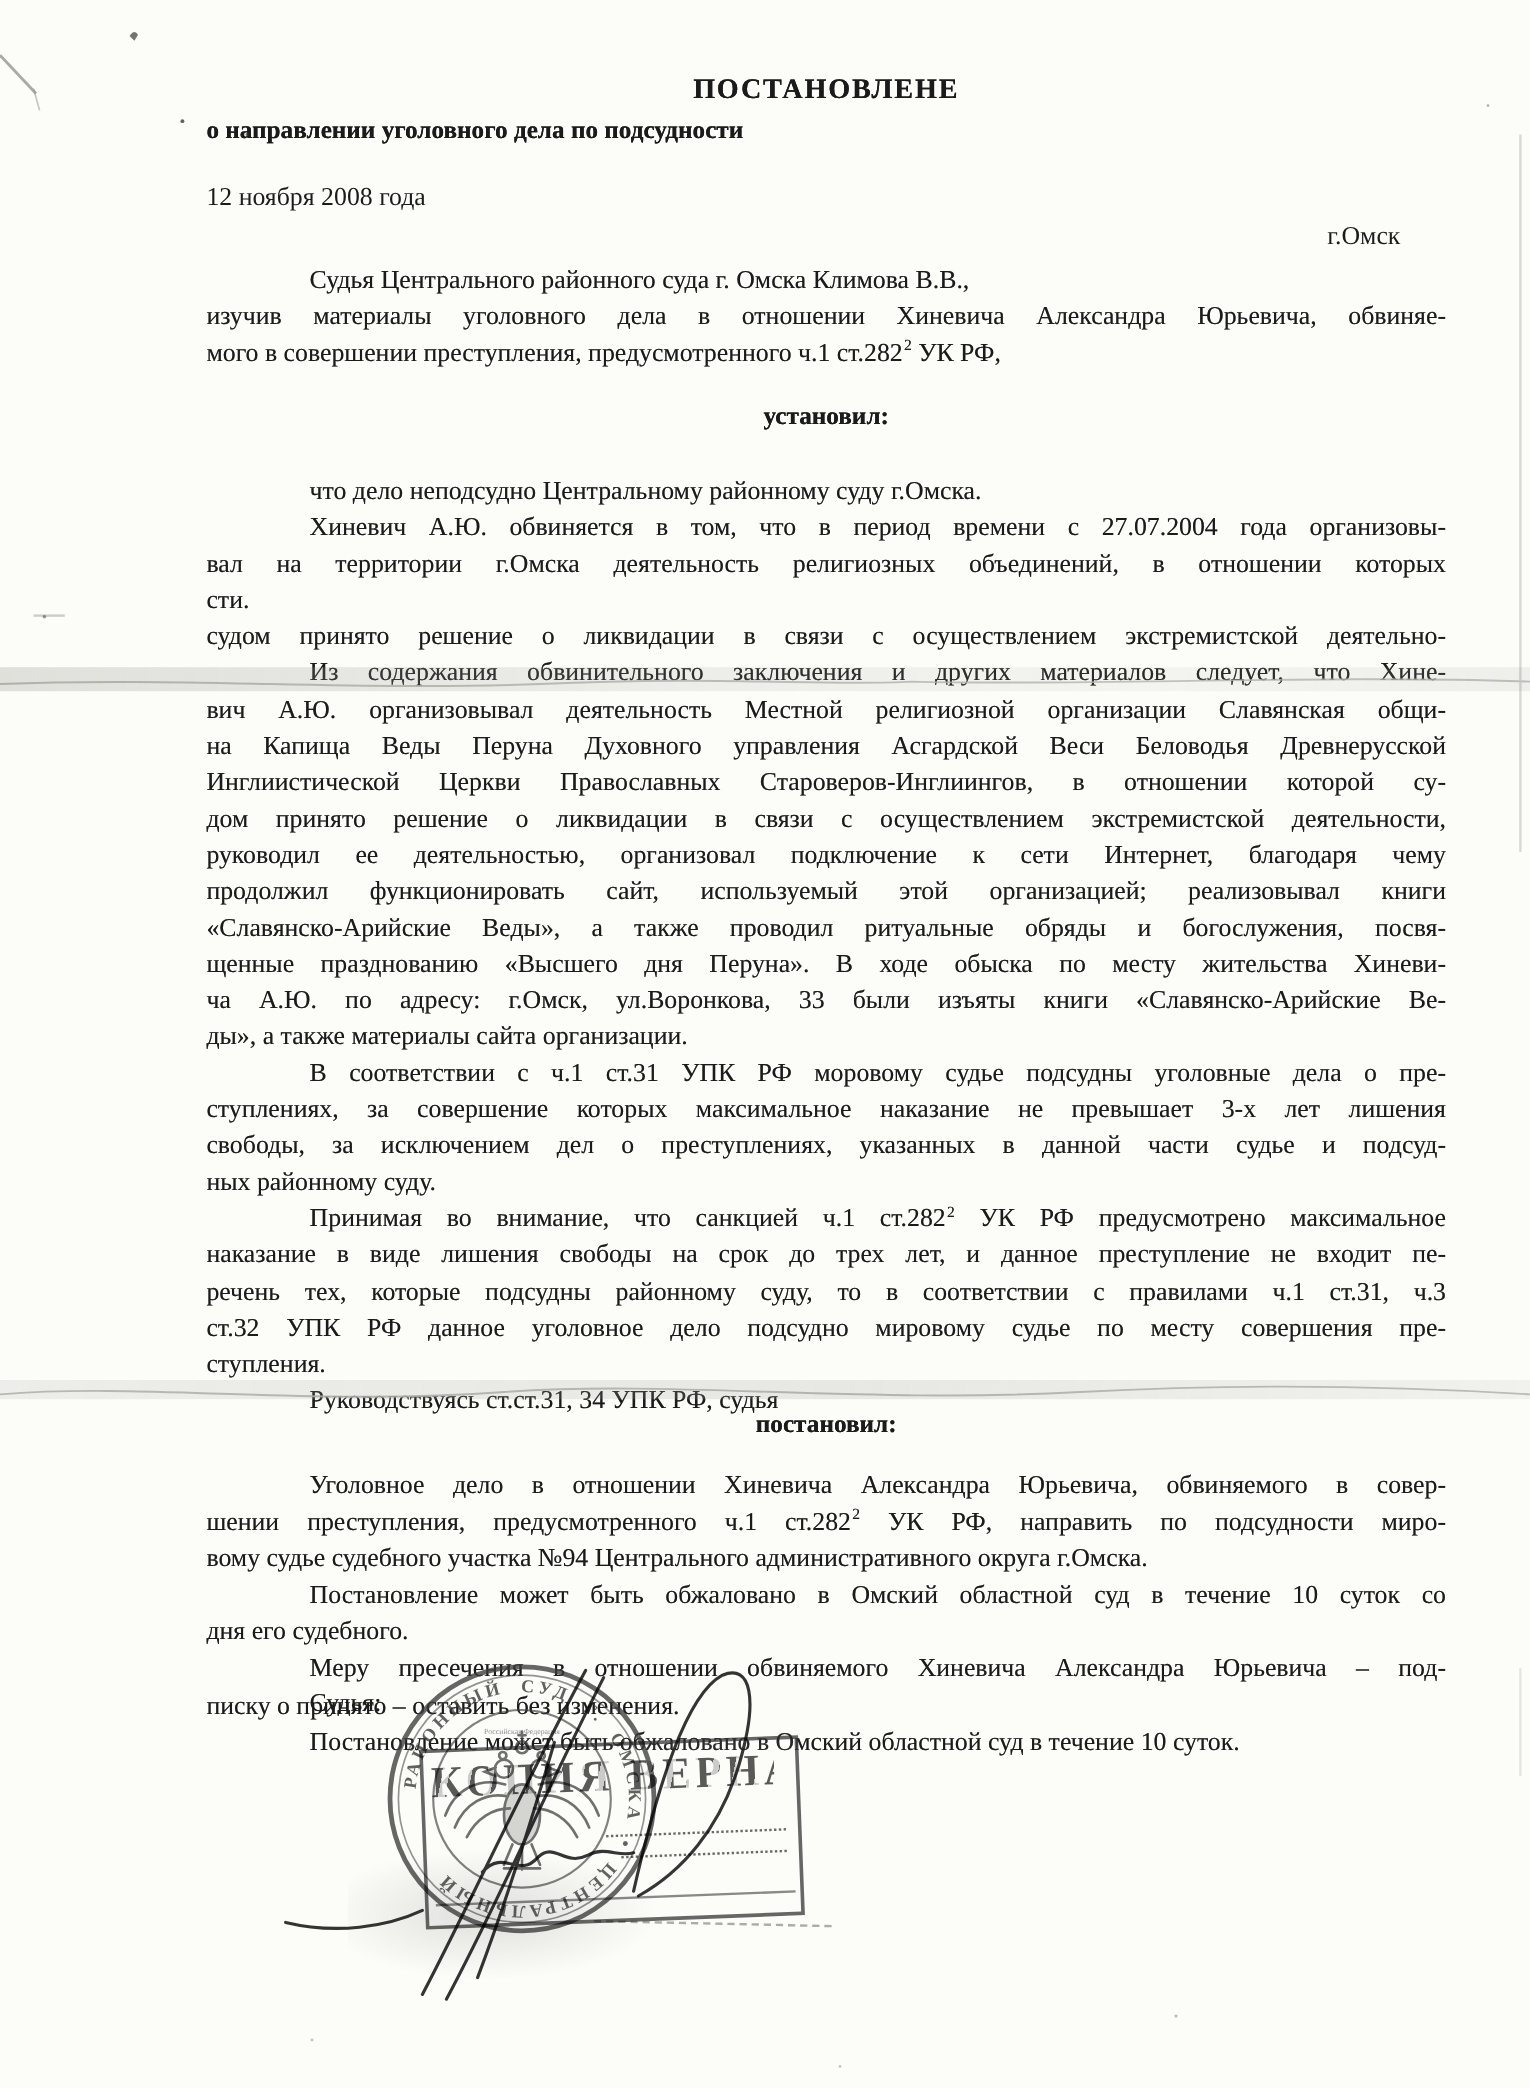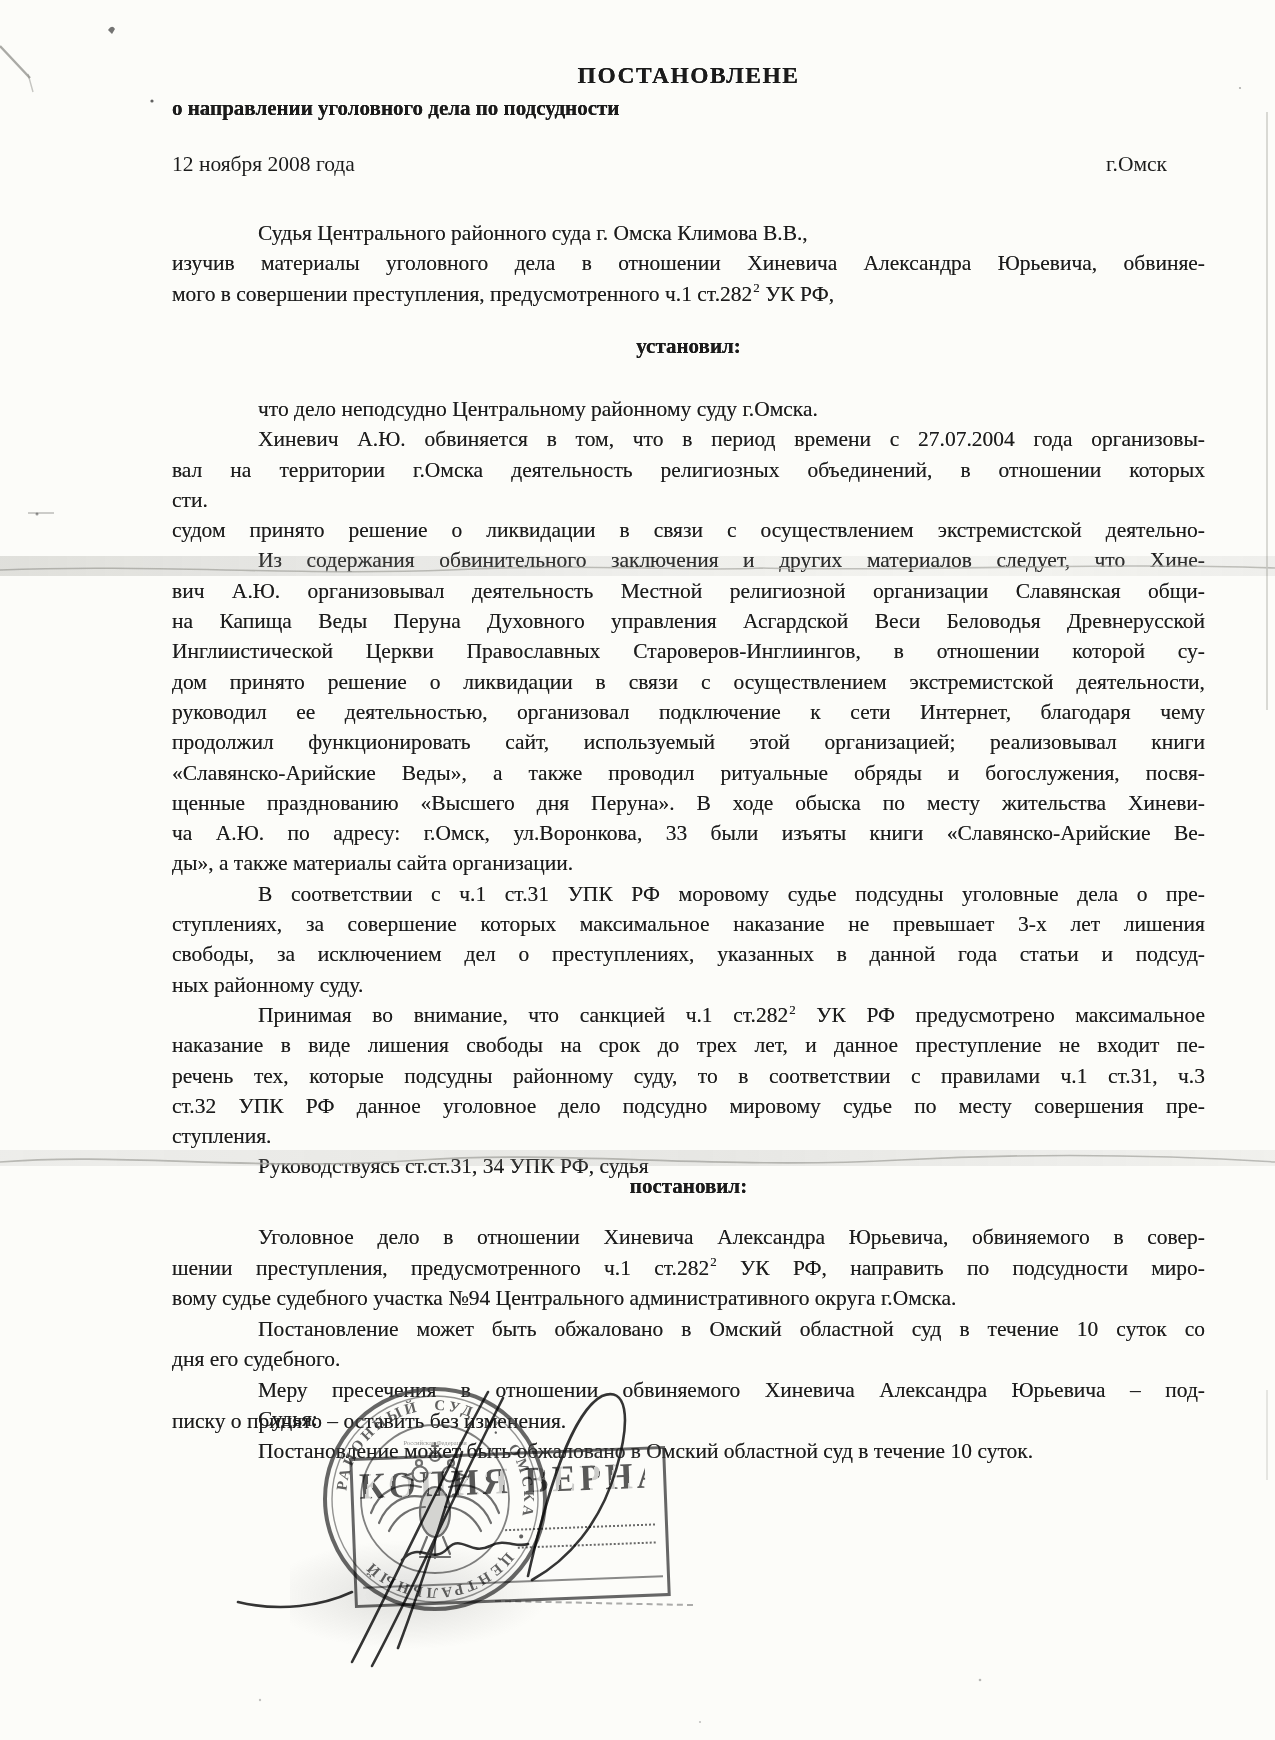--- a/index.html
+++ b/index.html
@@ -18,21 +18,21 @@
   .sec2 .line{line-height:30.6px;}
   .line.ind{text-indent:86px;}
   .line.jst{text-align:justify; text-align-last:justify;}
   sup.sp{font-size:13px; line-height:0; vertical-align:super; margin-left:1px;}
   .title{
     top:62px; text-align:center; font-weight:bold; font-size:23.5px;
     letter-spacing:1.5px; text-shadow:0 0 .5px #111;
   }
   .subtitle{top:96px; text-align:left; font-weight:bold; font-size:21px; text-shadow:0 0 .5px #111;}
   .dateline{top:152px; display:flex; justify-content:space-between; font-size:21.5px;}
-  .dateline .city{padding-right:38px;}
+  .dateline .city{padding-right:38px;margin-top:32px;}
   .heading{text-align:center; font-weight:bold; font-size:21px; text-shadow:0 0 .5px #111;}
   .h-ust{top:334px;} .h-post{top:1174px;}
   .p-intro{top:218px;font-family:Liberation Serif, serif;} .sec1{top:394px;} .sec2{top:1222px;}
   .sig{top:1404px;}
 
   
   .stamp-layer{position:absolute; inset:0; z-index:2; pointer-events:none;}
   .seal{position:absolute; left:315px; top:1379px; width:240px; height:240px;
         mix-blend-mode:multiply; opacity:.92; filter:blur(.3px);}
   .rectstamp{
@@ -97,21 +97,21 @@
         <div class="line jst">Инглиистической Церкви Православных Староверов-Инглиингов, в отношении которой су-</div>
         <div class="line jst">дом принято решение о ликвидации в связи с осуществлением экстремистской деятельности,</div>
         <div class="line jst">руководил ее деятельностью, организовал подключение к сети Интернет, благодаря чему</div>
         <div class="line jst">продолжил функционировать сайт, используемый этой организацией; реализовывал книги</div>
         <div class="line jst">«Славянско-Арийские Веды», а также проводил ритуальные обряды и богослужения, посвя-</div>
         <div class="line jst">щенные празднованию «Высшего дня Перуна». В ходе обыска по месту жительства Хиневи-</div>
         <div class="line jst">ча А.Ю. по адресу: г.Омск, ул.Воронкова, 33 были изъяты книги «Славянско-Арийские Ве-</div>
         <div class="line">ды», а также материалы сайта организации.</div>
         <div class="line ind jst">В соответствии с ч.1 ст.31 УПК РФ моровому судье подсудны уголовные дела о пре-</div>
         <div class="line jst">ступлениях, за совершение которых максимальное наказание не превышает 3-х лет лишения</div>
-        <div class="line jst">свободы, за исключением дел о преступлениях, указанных в данной года статьи и подсуд-</div>
+        <div class="line jst">свободы, за исключением дел о преступлениях, указанных в данной части судье и подсуд-</div>
         <div class="line">ных районному суду.</div>
         <div class="line ind jst">Принимая во внимание, что санкцией ч.1 ст.282<sup class="sp">2</sup> УК РФ предусмотрено максимальное</div>
         <div class="line jst">наказание в виде лишения свободы на срок до трех лет, и данное преступление не входит пе-</div>
         <div class="line jst">речень тех, которые подсудны районному суду, то в соответствии с правилами ч.1 ст.31, ч.3</div>
         <div class="line jst">ст.32 УПК РФ данное уголовное дело подсудно мировому судье по месту совершения пре-</div>
         <div class="line">ступления.</div>
         <div class="line ind">Руководствуясь ст.ст.31, 34 УПК  РФ, судья</div>
       </div>
     <div class="blk heading h-post">постановил:</div>
     <div class="blk sec2">

